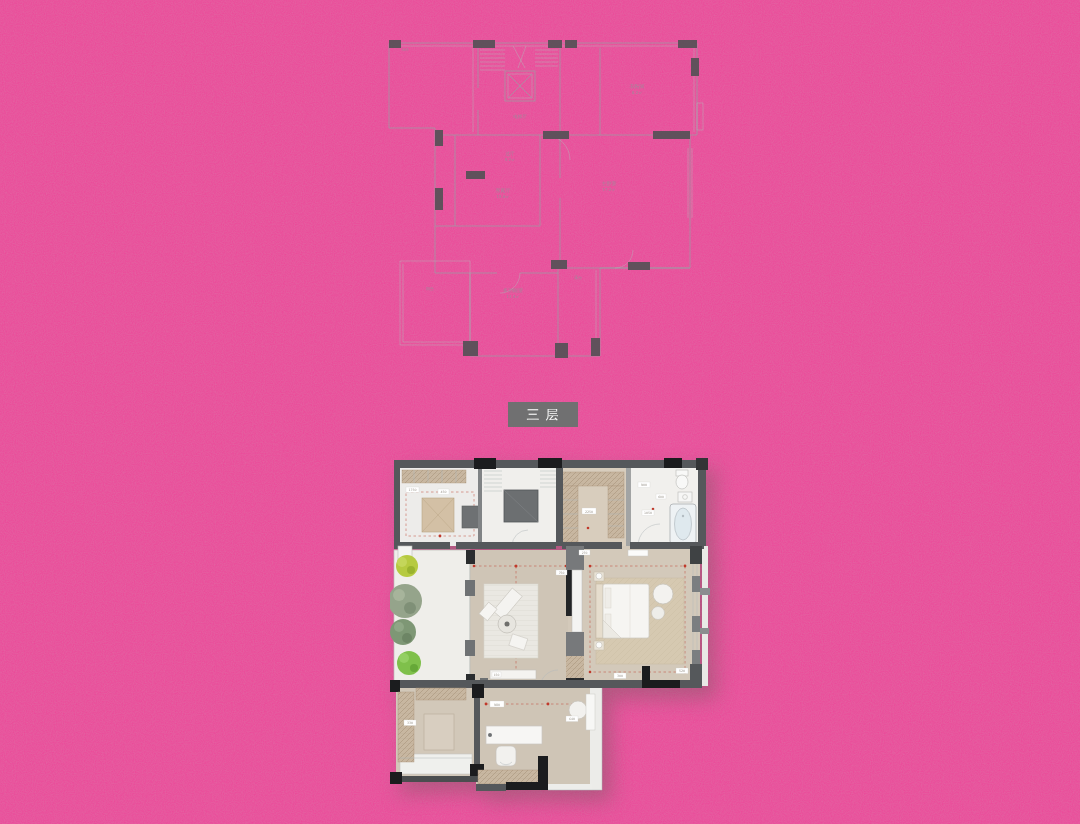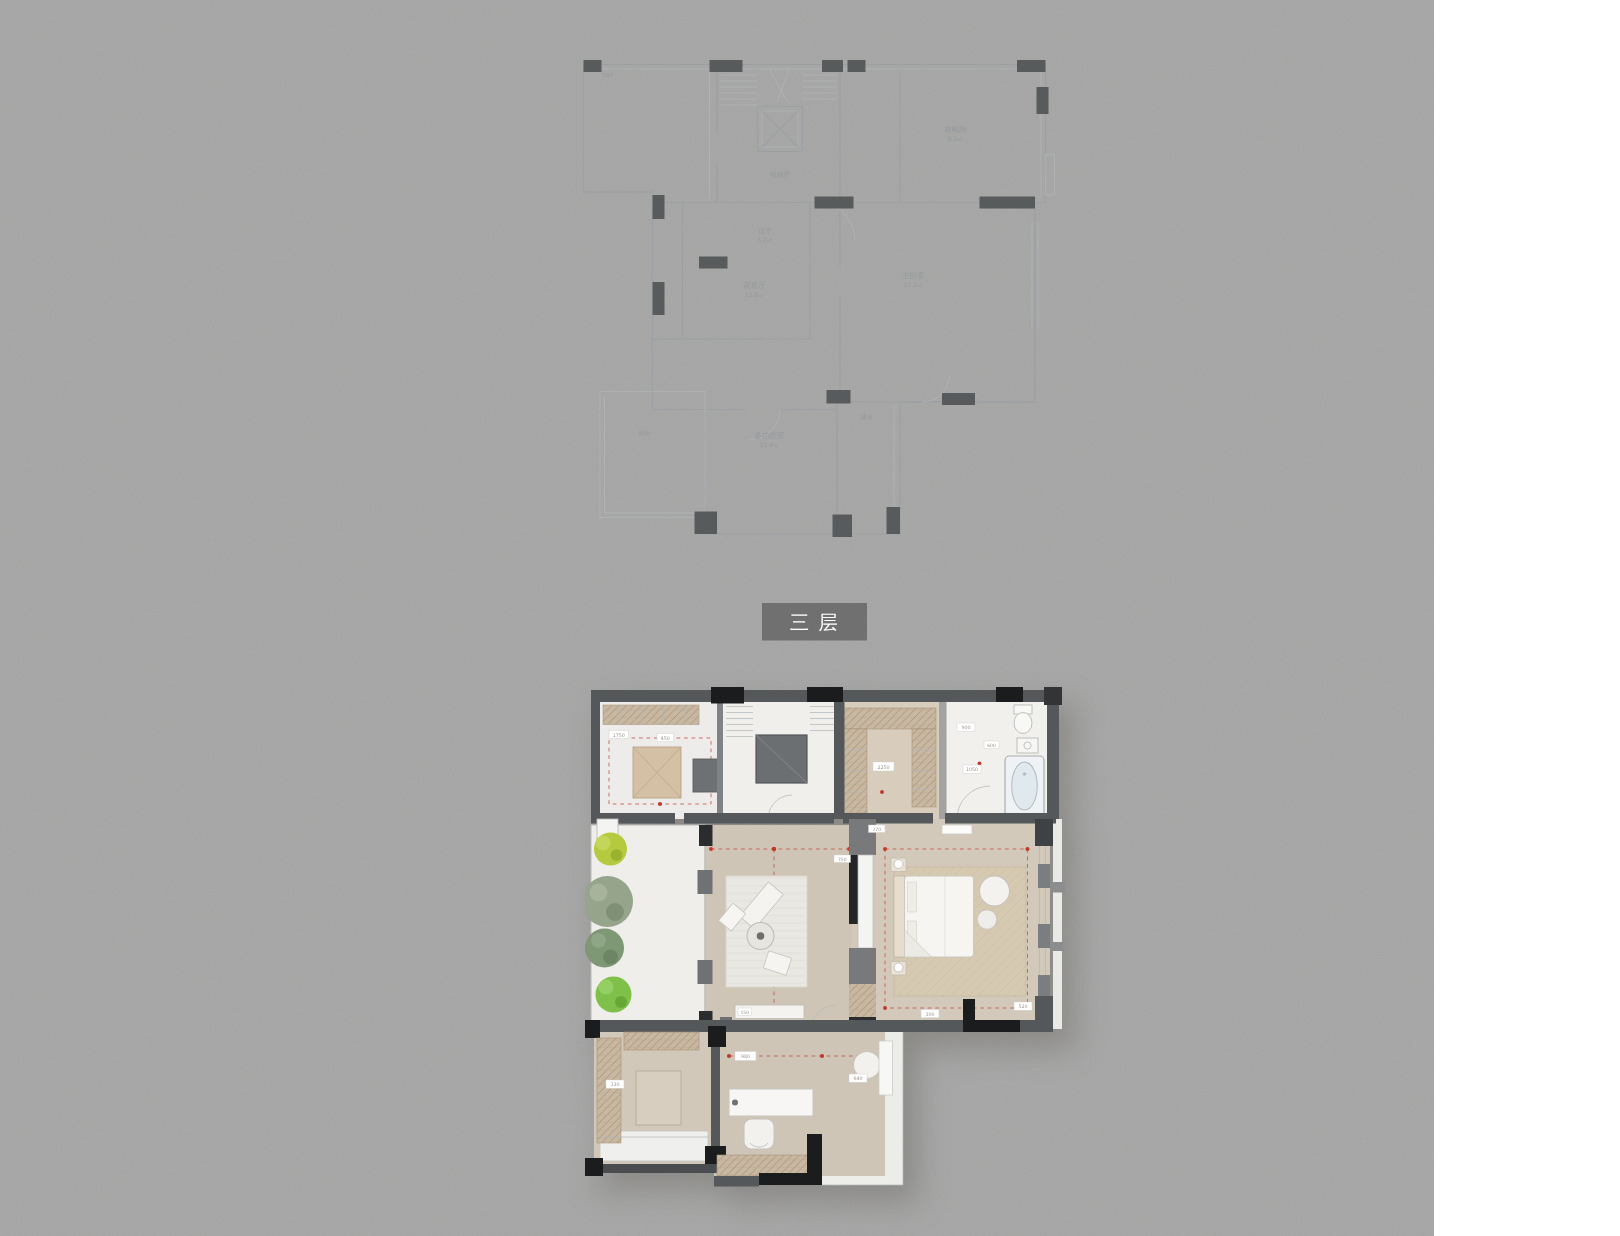--- a/index.html
+++ b/index.html
@@ -1,16 +1,16 @@
 <!DOCTYPE html>
 <html><head>
 <meta charset="utf-8">
 <style>
   html,body{margin:0;padding:0;}
-  .stage{position:relative;width:956px;height:824px;background:#a3a3a3;overflow:hidden;
+  .stage{position:relative;width:1080px;height:824px;background:#ec4899;overflow:hidden;
          font-family:"DejaVu Sans",sans-serif;}
   .noise{position:absolute;inset:0;width:100%;height:100%;opacity:.55;pointer-events:none;}
   .line-plan-wrap{position:absolute;left:385px;top:38px;width:322px;height:330px;}
   .render-plan-wrap{position:absolute;left:390px;top:458px;width:324px;height:342px;
          filter:drop-shadow(9px 11px 10px rgba(95,92,84,.38));}
   .badge{position:absolute;left:508px;top:402px;min-width:70px;height:25px;background:#707071;
          color:#fff;display:flex;align-items:center;justify-content:center;
          font-size:13px;letter-spacing:1px;padding:0 8px;box-sizing:border-box;}
   svg text{font-family:"DejaVu Sans",sans-serif;}
   .lbl{fill:#8f969a;opacity:.9;}

